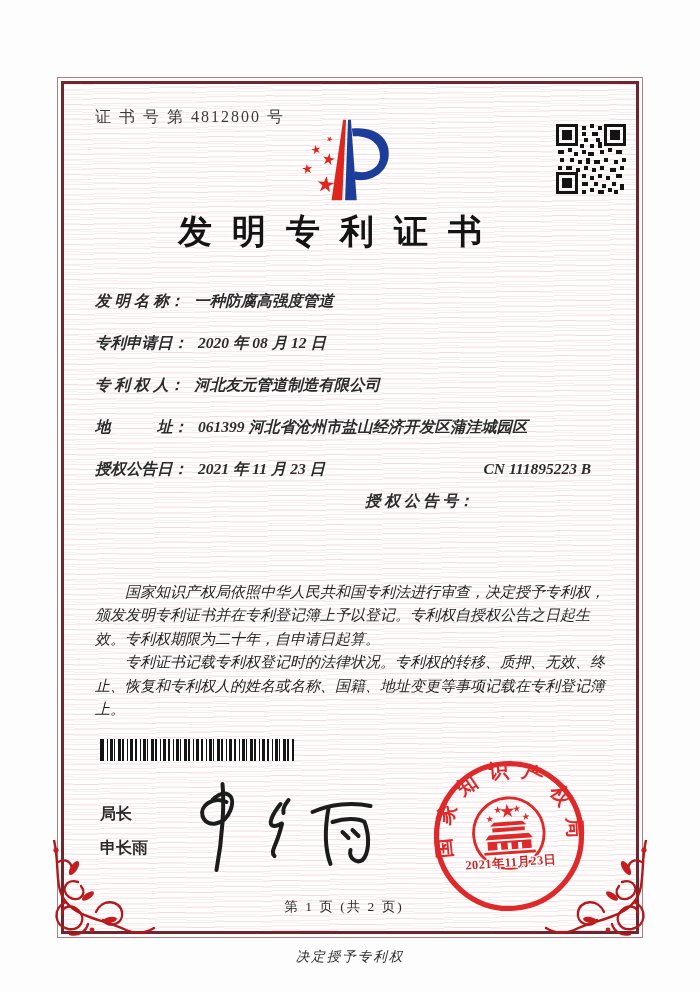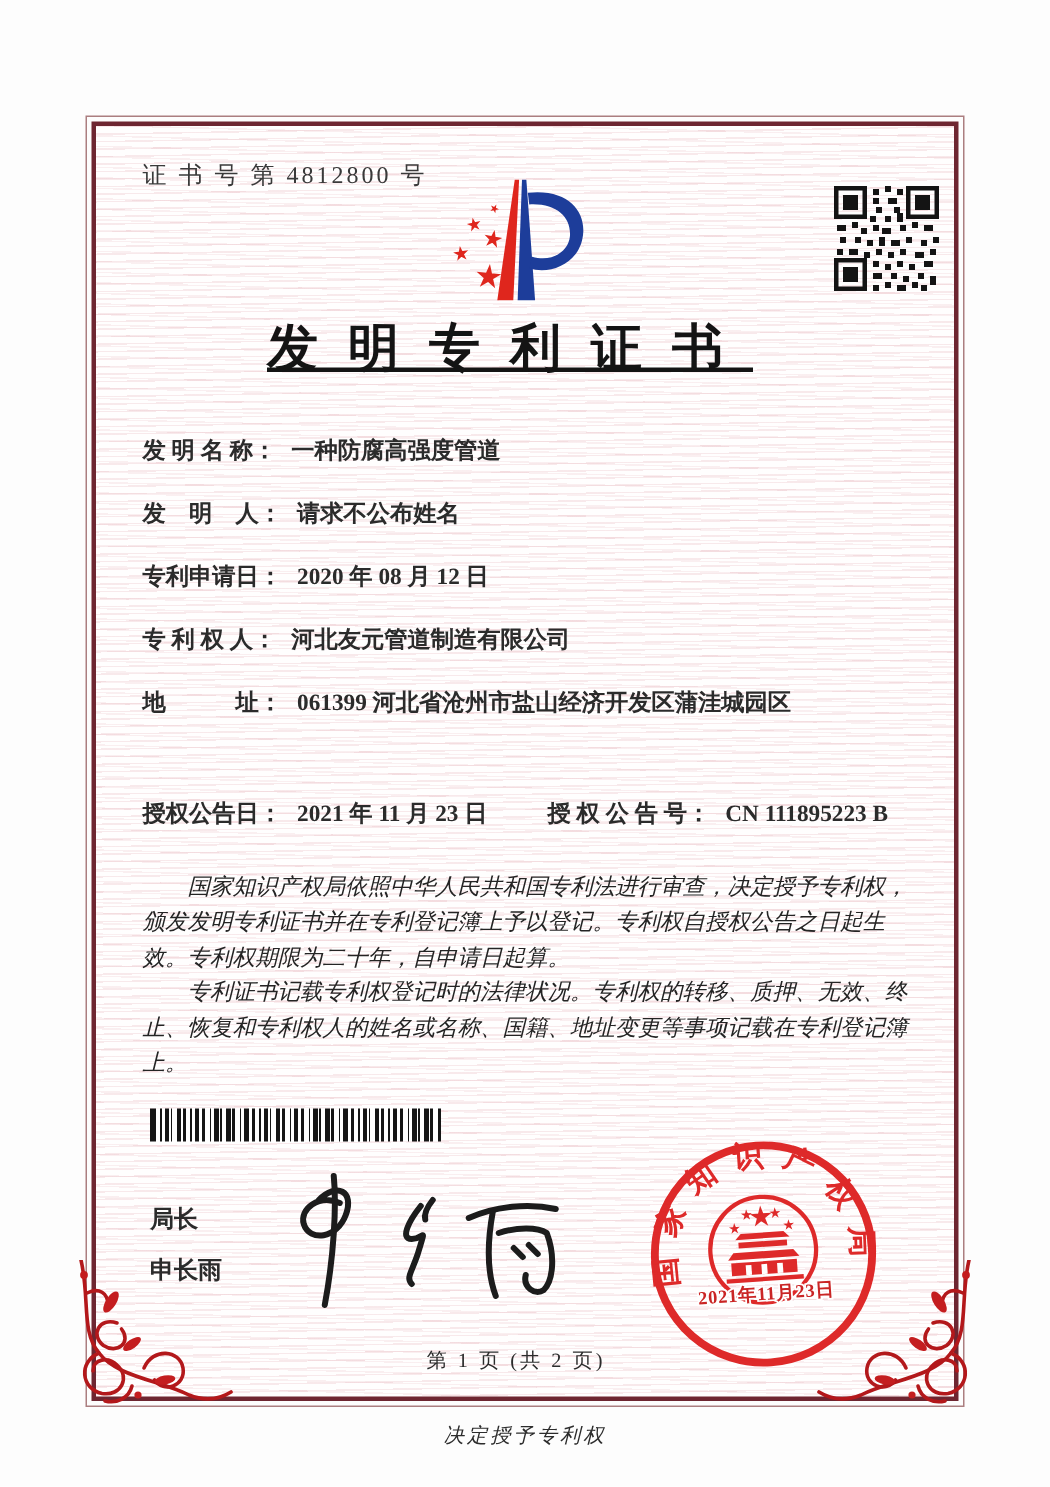--- a/index.html
+++ b/index.html
@@ -21,25 +21,25 @@
       repeating-linear-gradient(181.5deg, rgba(214,130,142,.12) 0 1px, rgba(255,255,255,0) 1px 7px),
       #fffefe;
   }
   
   .cert-no{position:absolute;left:95px;top:107px;font-size:16px;letter-spacing:2px;color:#3a3a3a;z-index:2;}
   .logo{position:absolute;left:298px;top:114px;width:100px;height:92px;z-index:2;}
   .qr{position:absolute;left:556px;top:124px;width:70px;height:70px;z-index:2;}
   .title{
     position:absolute;left:0;top:209px;width:660px;text-align:center;
     font-size:34px;font-weight:700;letter-spacing:20px;padding-left:20px;box-sizing:border-box;
-    color:#141414;z-index:2;text-decoration:underline;
+    color:#141414;z-index:2;
   }
   
   .fields{position:absolute;left:95px;top:291px;width:520px;z-index:2;font-size:15.5px;font-weight:600;color:#2b2b2b;}
-  .frow{display:flex;align-items:flex-end;line-height:20px;margin-bottom:22px;white-space:nowrap;}
+  .frow{display:flex;align-items:flex-start;line-height:20px;margin-bottom:22px;white-space:nowrap;font-style:italic;}
   .flabel{flex:0 0 auto;}
   .fvalue{margin-left:10px;}
   .fpair2{margin-left:40px;margin-top:32px;}
   
   .paras{position:absolute;left:95px;top:581px;width:516px;z-index:2;
     font-size:15px;line-height:23.4px;font-style:italic;color:#242424;}
   .paras p{margin:0;text-indent:2em;}
   
   .barcode{
     position:absolute;left:100px;top:739px;width:190px;height:22px;z-index:2;
@@ -108,24 +108,20 @@
     <path d="M26,2h4v4h-4z M34,0h4v4h-4z M42,2h4v4h-4z M26,8h4v4h-4z M36,8h6v4h-6z M28,14h4v4h-4z M40,14h4v4h-4z M24,20h4v4h-4z M34,20h4v4h-4z M42,18h4v6h-4z M2,26h6v4h-6z M12,24h4v4h-4z M18,28h4v4h-4z M26,26h4v4h-4z M32,28h6v4h-6z M44,26h4v4h-4z M52,24h4v4h-4z M60,26h6v4h-6z M4,34h4v4h-4z M14,34h4v4h-4z M22,36h4v4h-4z M30,34h4v6h-4z M38,36h6v4h-6z M48,34h4v4h-4z M58,36h4v4h-4z M66,34h4v4h-4z M2,42h4v4h-4z M10,42h6v4h-6z M20,44h4v4h-4z M28,42h4v4h-4z M36,44h4v4h-4z M44,42h4v4h-4z M54,44h6v4h-6z M64,42h4v4h-4z M26,50h4v4h-4z M34,52h4v4h-4z M42,50h4v4h-4z M50,52h4v4h-4z M60,50h6v4h-6z M26,58h6v4h-6z M38,58h4v4h-4z M46,60h4v4h-4z M56,58h4v4h-4z M64,60h4v6h-4z M26,66h4v4h-4z M34,64h4v4h-4z M42,66h6v4h-6z M52,64h4v4h-4z M58,66h4v4h-4z"></path>
   </g>
 </svg>
 
 <div class="title">发明专利证书</div>
 
 <div class="fields">
   <div class="frow">
     <span class="flabel">发 明 名 称：</span>
     <span class="fvalue">一种防腐高强度管道</span>
-  </div>
-  <div class="frow">
-    <span class="flabel">发　明　人：</span>
-    <span class="fvalue">请求不公布姓名</span>
   </div>
   <div class="frow">
     <span class="flabel">专利申请日：</span>
     <span class="fvalue">2020 年 08 月 12 日</span>
   </div>
   <div class="frow">
     <span class="flabel">专 利 权 人：</span>
     <span class="fvalue">河北友元管道制造有限公司</span>
   </div>
   <div class="frow">

